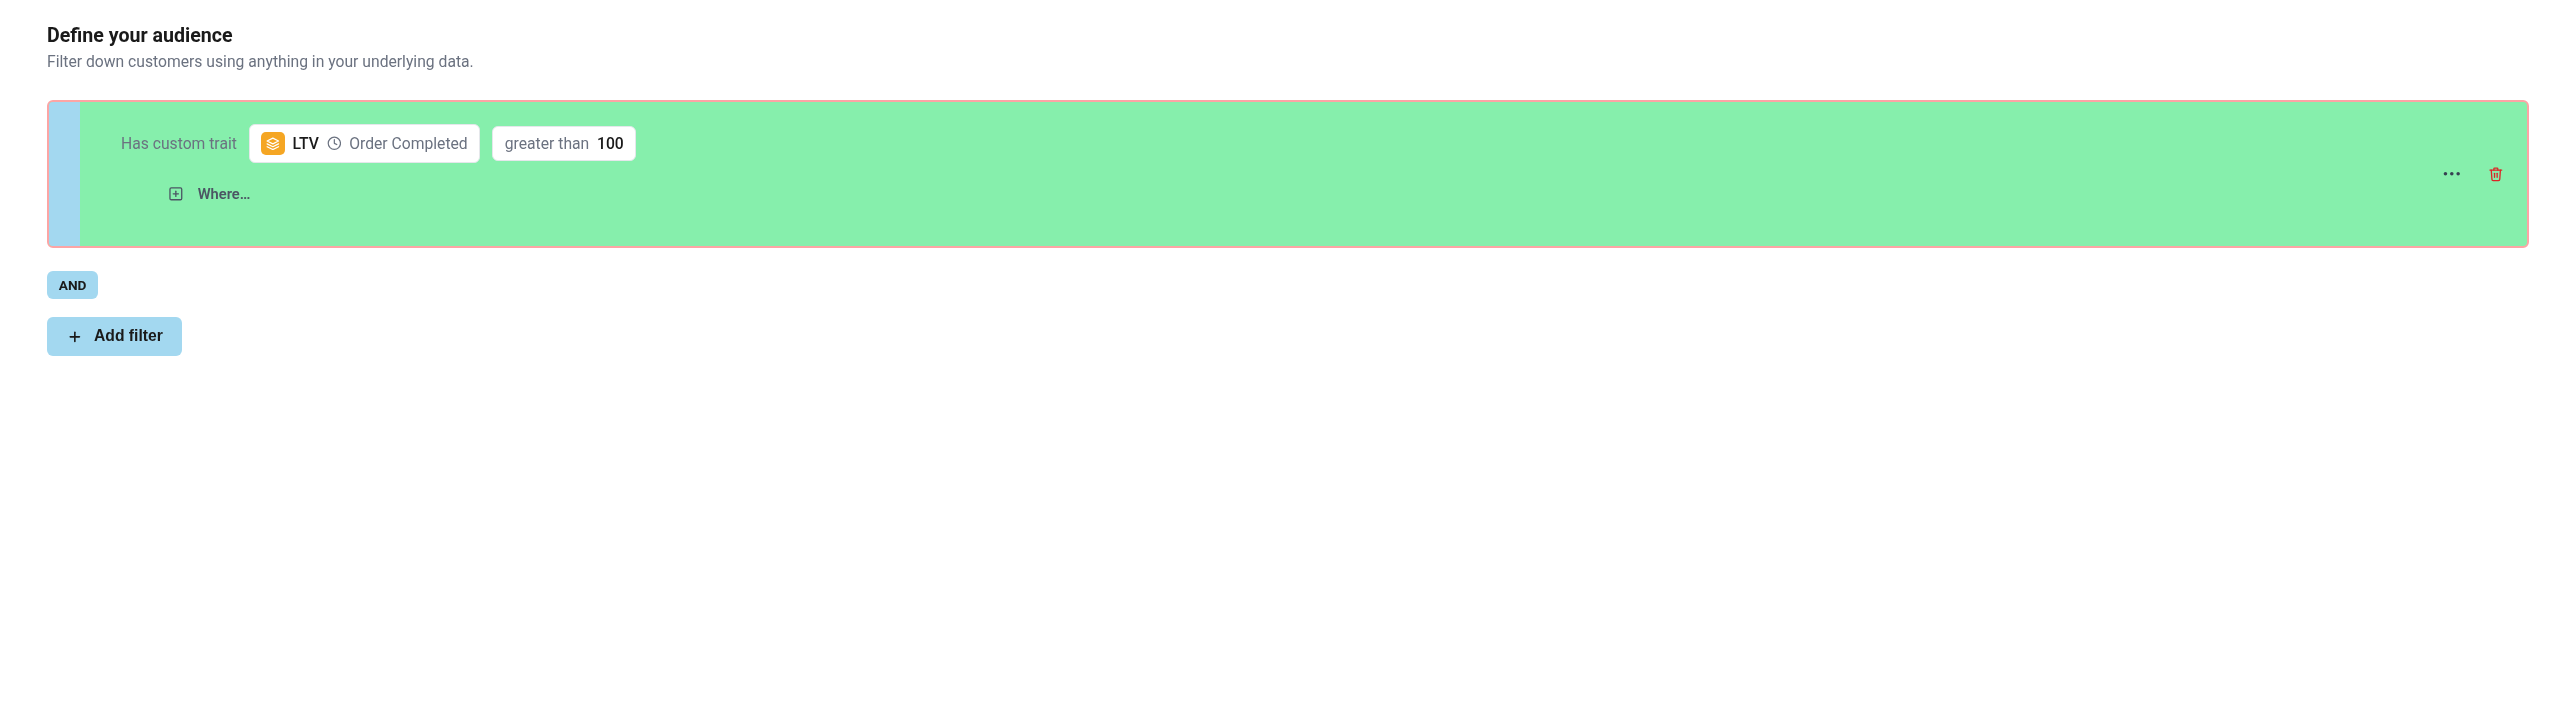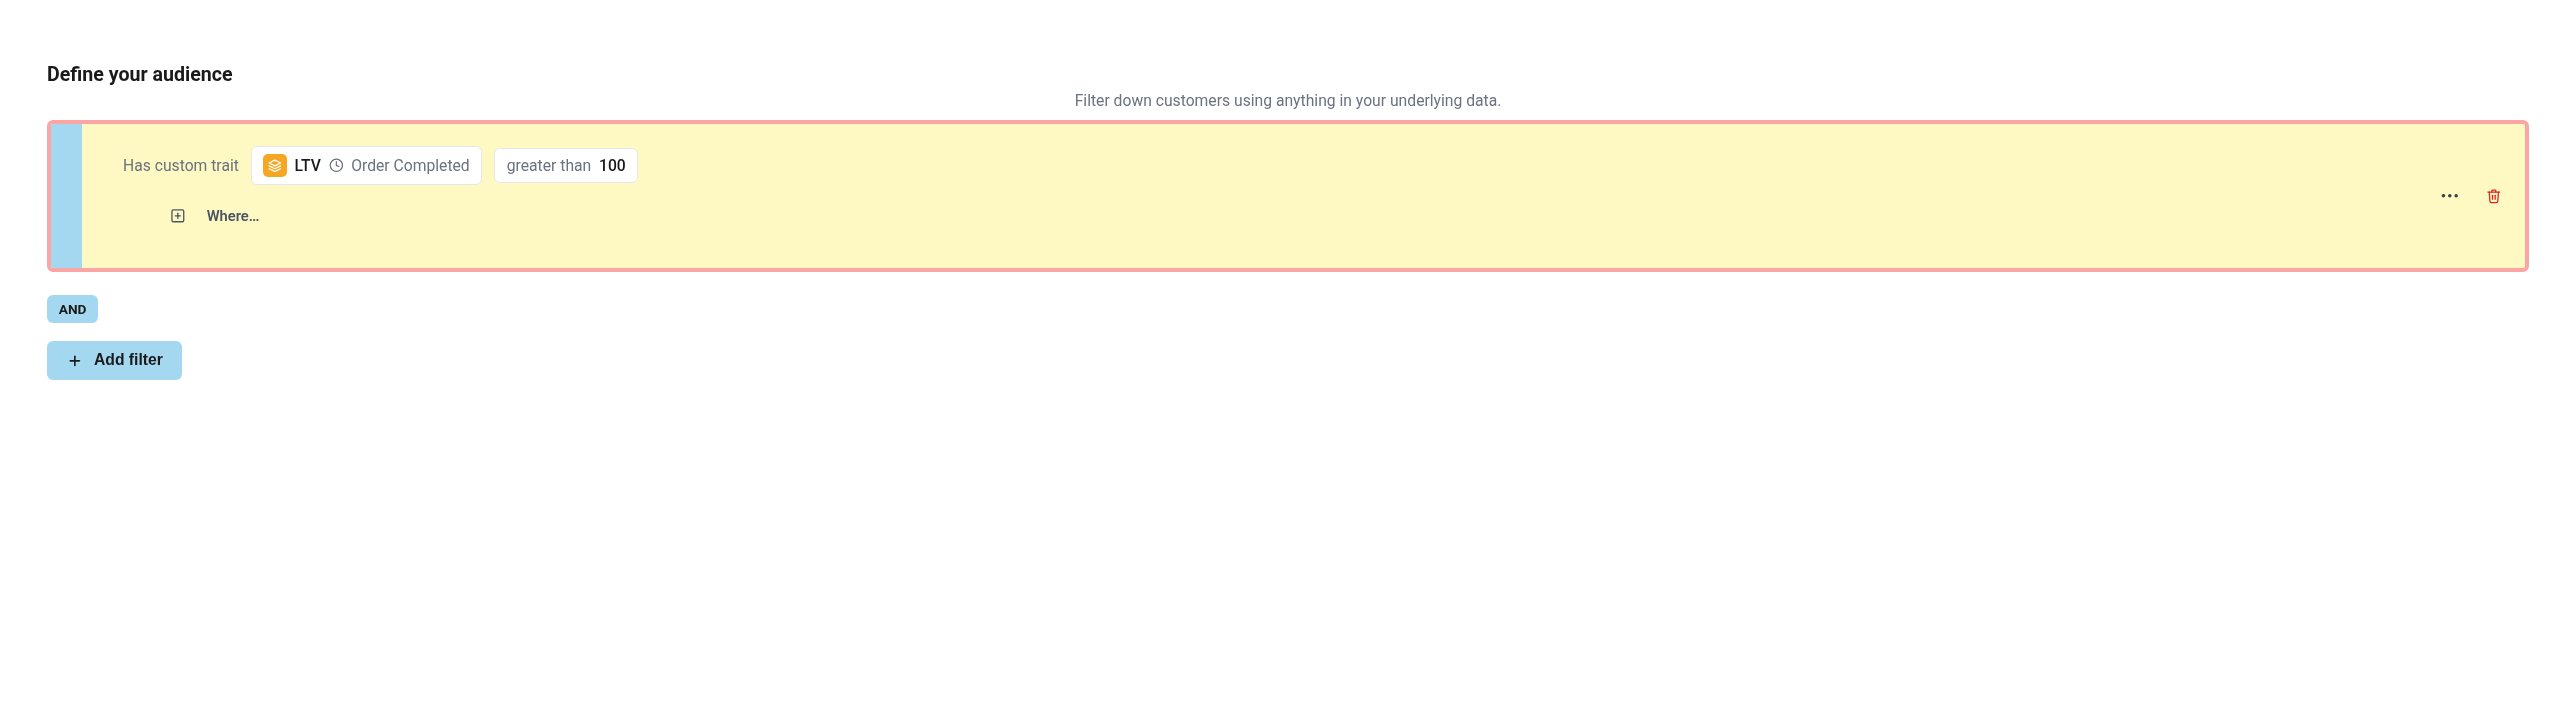--- a/index.html
+++ b/index.html
@@ -8,34 +8,32 @@
       background: #fff;
       color: #1a1a1a;
       padding: 23.5px 47px;
       font-size: 15.7px;
     }
     .section-title {
       font-size: 19.6px;
       font-weight: 700;
       color: #1a1a1a;
       margin-bottom: 5.9px;
-      margin-top: 39px;
     }
     .section-subtitle {
       font-size: 15.7px;
       color: #6b7280;
-      margin-bottom: 10px;
-      text-align: center;
+      margin-bottom: 29px;
     }
     .filter-card {
       display: flex;
-      border: 4px solid #fca5a5;
+      border: 2px solid #fca5a5;
       border-radius: 5.9px;
       overflow: hidden;
-      background: #fef9c3;
+      background: #86efac;
       margin-bottom: 23.5px;
     }
     .filter-card-accent {
       width: 31px;
       background: #a3d8f0;
       flex-shrink: 0;
     }
     .filter-card-body {
       flex: 1;
       padding: 21.5px 27.4px 21.5px 41px;
@@ -92,21 +90,21 @@
       display: inline-flex;
       align-items: center;
       justify-content: center;
       cursor: pointer;
       color: #4b5563;
     }
     .close-btn svg { width: 15.7px; height: 15.7px; }
     .add-where {
       display: inline-flex;
       align-items: center;
-      gap: 21px;
+      gap: 14px;
       cursor: pointer;
       color: #4b5563;
       font-weight: 600;
       font-size: 14.7px;
     }
     .add-where svg { width: 15.7px; height: 15.7px; }
     .card-actions {
       position: absolute;
       right: 23.5px;
       top: 50%;

